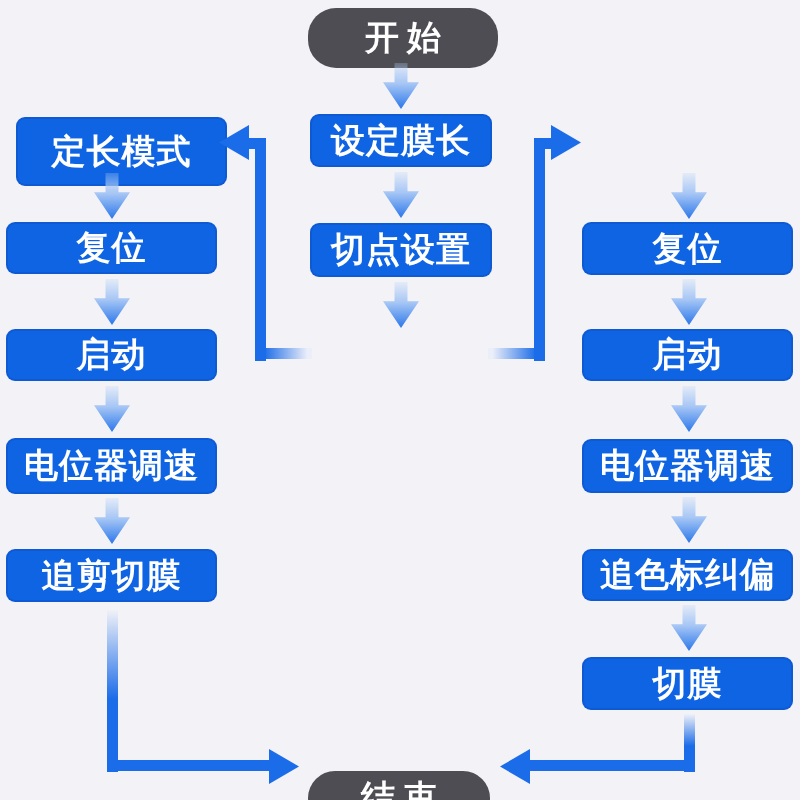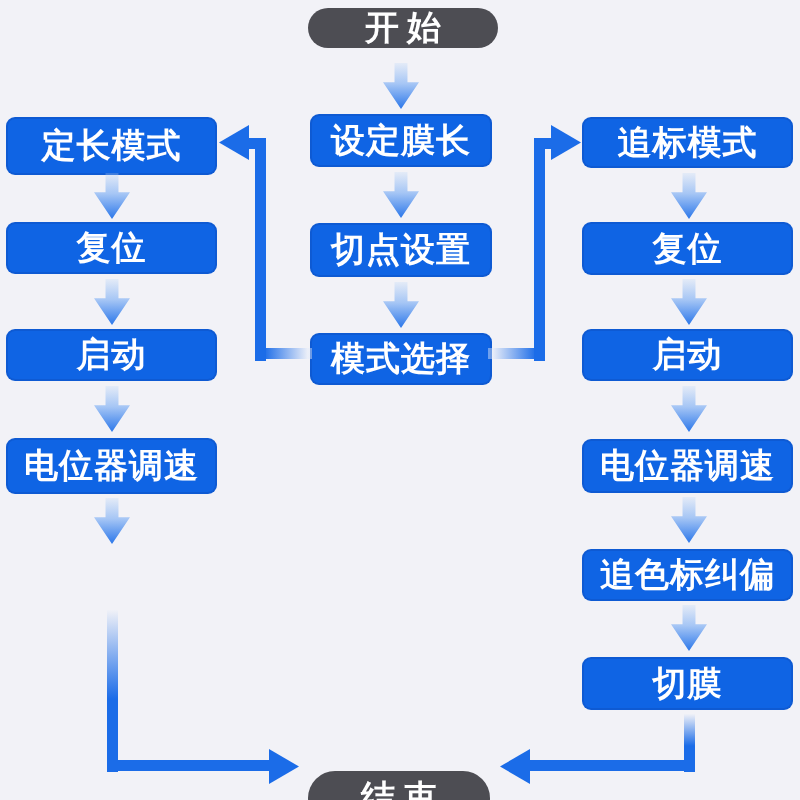--- a/index.html
+++ b/index.html
@@ -43,53 +43,50 @@
     position:absolute;width:30px;height:35px;
     background:var(--arrow-blue,#1b6ce8);
     clip-path:polygon(0 0,100% 50%,0 100%);
   }
 </style>
 </head>
 <body>
 
 <div class="stage">
 
-  <div class="pill" style="left:308px;top:8px;width:190px;height:40px">
+  <div class="pill" style="left:308px;top:8px;width:190px;height:60px">
     <span>开始</span>
   </div>
   <div class="pill" style="left:308px;top:771px;width:182px;height:54px">
     <span>结束</span>
   </div>
 
   <div class="box" style="left:310px;top:223px;width:182px;height:54px">
     <span>切点设置</span>
   </div>
   <div class="box" style="left:310px;top:114px;width:182px;height:53px">
     <span>设定膜长</span>
   </div>
-  <div class="box" style="left:310px;top:333px;width:182px;height:52px">
-    <span>模式选择</span>
-  </div>
 
-  <div class="box" style="left:6px;top:117px;width:211px;height:58px">
+  <div class="box" style="left:16px;top:117px;width:211px;height:69px">
     <span>定长模式</span>
   </div>
   <div class="box" style="left:6px;top:222px;width:211px;height:52px">
     <span>复位</span>
   </div>
   <div class="box" style="left:6px;top:329px;width:211px;height:52px">
     <span>启动</span>
   </div>
   <div class="box" style="left:6px;top:438px;width:211px;height:56px">
     <span>电位器调速</span>
   </div>
+  <div class="box" style="left:6px;top:549px;width:211px;height:53px">
+    <span>追剪切膜</span>
+  </div>
 
-  <div class="box" style="left:582px;top:117px;width:211px;height:51px">
-    <span>追标模式</span>
-  </div>
   <div class="box" style="left:582px;top:222px;width:211px;height:53px">
     <span>复位</span>
   </div>
   <div class="box" style="left:582px;top:329px;width:211px;height:52px">
     <span>启动</span>
   </div>
   <div class="box" style="left:582px;top:439px;width:211px;height:54px">
     <span>电位器调速</span>
   </div>
   <div class="box" style="left:582px;top:657px;width:211px;height:53px">

